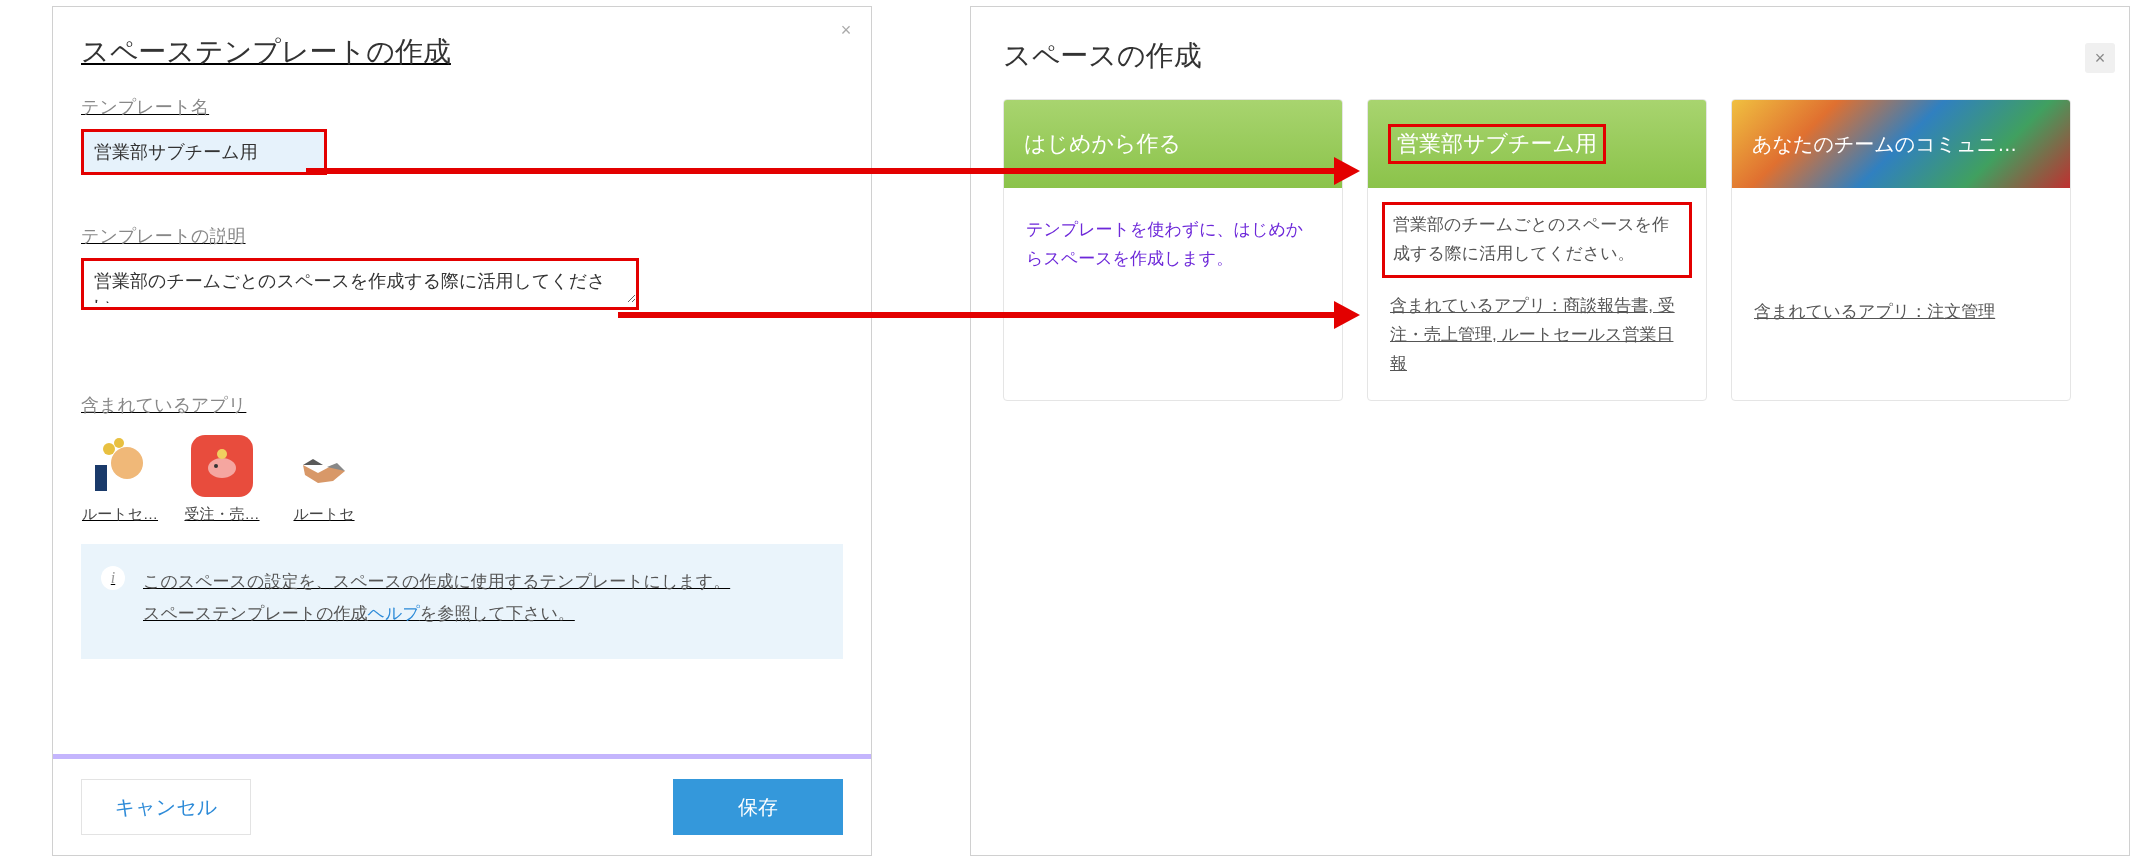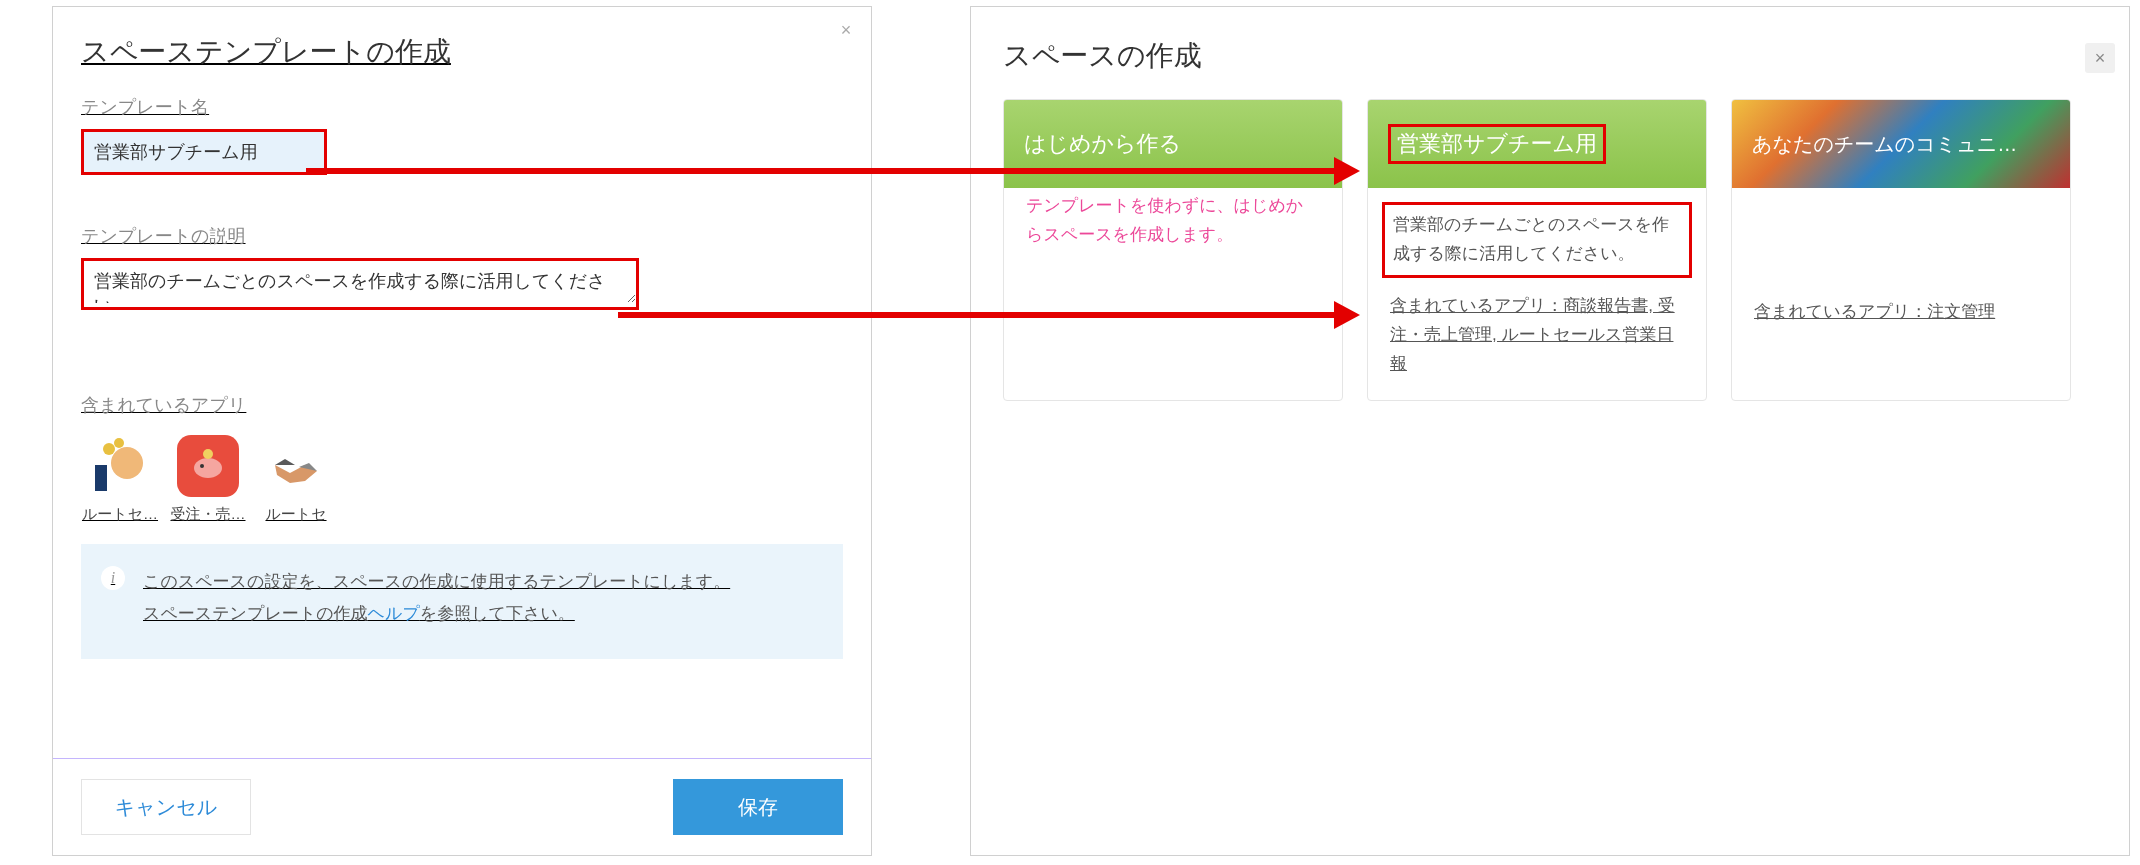--- a/index.html
+++ b/index.html
@@ -17,48 +17,48 @@
   width: 100%; height: 46px; border: 1px solid #cde4f7; background: #e6f2fb;
   padding: 8px 10px; font-size: 18px; color: #333;
 }
 .hl-box { border: 3px solid #e30000; display: inline-block; padding: 0; margin-bottom: 6px; }
 .textarea-desc {
   width: 100%; height: 76px; border: 1px solid #d0d0d0; background: #fff;
   padding: 8px 10px; font-size: 18px; color: #333; resize: vertical;
 }
 .hl-box2 { border: 3px solid #e30000; }
 
-.apps-row { display: flex; gap: 10px; padding: 0 28px 20px; }
+.apps-row { display: flex; gap: 24px; padding: 0 28px 20px; }
 .app { width: 78px; display: flex; flex-direction: column; align-items: center; }
 .app-icon { width: 62px; height: 62px; border-radius: 14px; display: flex; align-items: center; justify-content: center; }
 .app-label { font-size: 15px; color: #444; margin-top: 8px; white-space: nowrap; overflow: hidden; text-overflow: ellipsis; width: 100%; text-align: center; }
 
 .info-box { margin: 0 28px; background: #eaf4fb; padding: 22px 20px 28px; display: flex; gap: 18px; }
 .info-icon { width: 24px; height: 24px; background: #fff; border-radius: 50%; color: #999; font-style: italic; font-family: serif; text-align: center; line-height: 24px; font-size: 16px; flex-shrink: 0; }
 .info-text { font-size: 17px; color: #555; line-height: 1.9; }
 .info-text a { color: #2e8bd8; text-decoration: none; }
 
-.footer-left { position: absolute; bottom: 0; left: 0; right: 0; border-top: 1px solid #c4b5fd; padding: 20px 28px; display: flex; justify-content: space-between; }
+.footer-left { position: absolute; bottom: 0; left: 0; right: 0; border-top: 5px solid #c4b5fd; padding: 20px 28px; display: flex; justify-content: space-between; }
 .btn { min-width: 170px; height: 56px; font-size: 20px; border: none; cursor: pointer; }
 .btn-cancel { background: #fff; color: #2e8bd8; border: 1px solid #e3e3e3; }
 .btn-save { background: #3498db; color: #fff; }
 
 .dialog-right {
   position: absolute; left: 970px; top: 6px; width: 1160px; height: 850px;
   border: 1px solid #d0d0d0; background: #fff;
 }
 .dialog-right .title2 { font-size: 28px; color: #333; padding: 30px 32px 24px; }
 .dialog-right .close2 { position: absolute; right: 14px; top: 36px; width: 30px; height: 30px; background: #f0f0f0; border-radius: 3px; color: #888; font-size: 18px; text-align: center; line-height: 30px; cursor: pointer; }
 
 .cards { display: flex; gap: 24px; padding: 0 32px; }
 .card { width: 340px; border: 1px solid #e5e5e5; border-radius: 4px; overflow: hidden; background: #fff; }
 .card-header { height: 88px; position: relative; display: flex; align-items: center; padding: 0 20px; color: #fff; font-size: 22px; }
 .card-header.green { background: linear-gradient(180deg, #a8d46f 0%, #8bc34a 100%); }
 .card-header.pencils { background: linear-gradient(135deg, #f0c040, #e07030, #3080c0, #40a060, #c03030); }
-.card-desc { padding: 4px 22px; font-size: 17px; color: #ec4899; line-height: 1.7; min-height: 110px; }
+.card-desc { padding: 28px 22px; font-size: 17px; color: #6d28d9; line-height: 1.7; min-height: 110px; }
 .card-apps { padding: 0 22px 22px; font-size: 17px; color: #555; line-height: 1.7; text-decoration: underline; }
 
 .hl-box3 { border: 3px solid #e30000; padding: 2px 6px; display: inline-block; }
 .hl-box4 { border: 3px solid #e30000; margin: 14px; padding: 6px 8px; font-size: 17px; color: #555; line-height: 1.7; }
 .arrow-line { position: absolute; height: 6px; background: #e30000; }
 .arrow-head { position: absolute; width: 0; height: 0; border-top: 14px solid transparent; border-bottom: 14px solid transparent; border-left: 26px solid #e30000; }
 </style>
 </head>
 <body>
 

